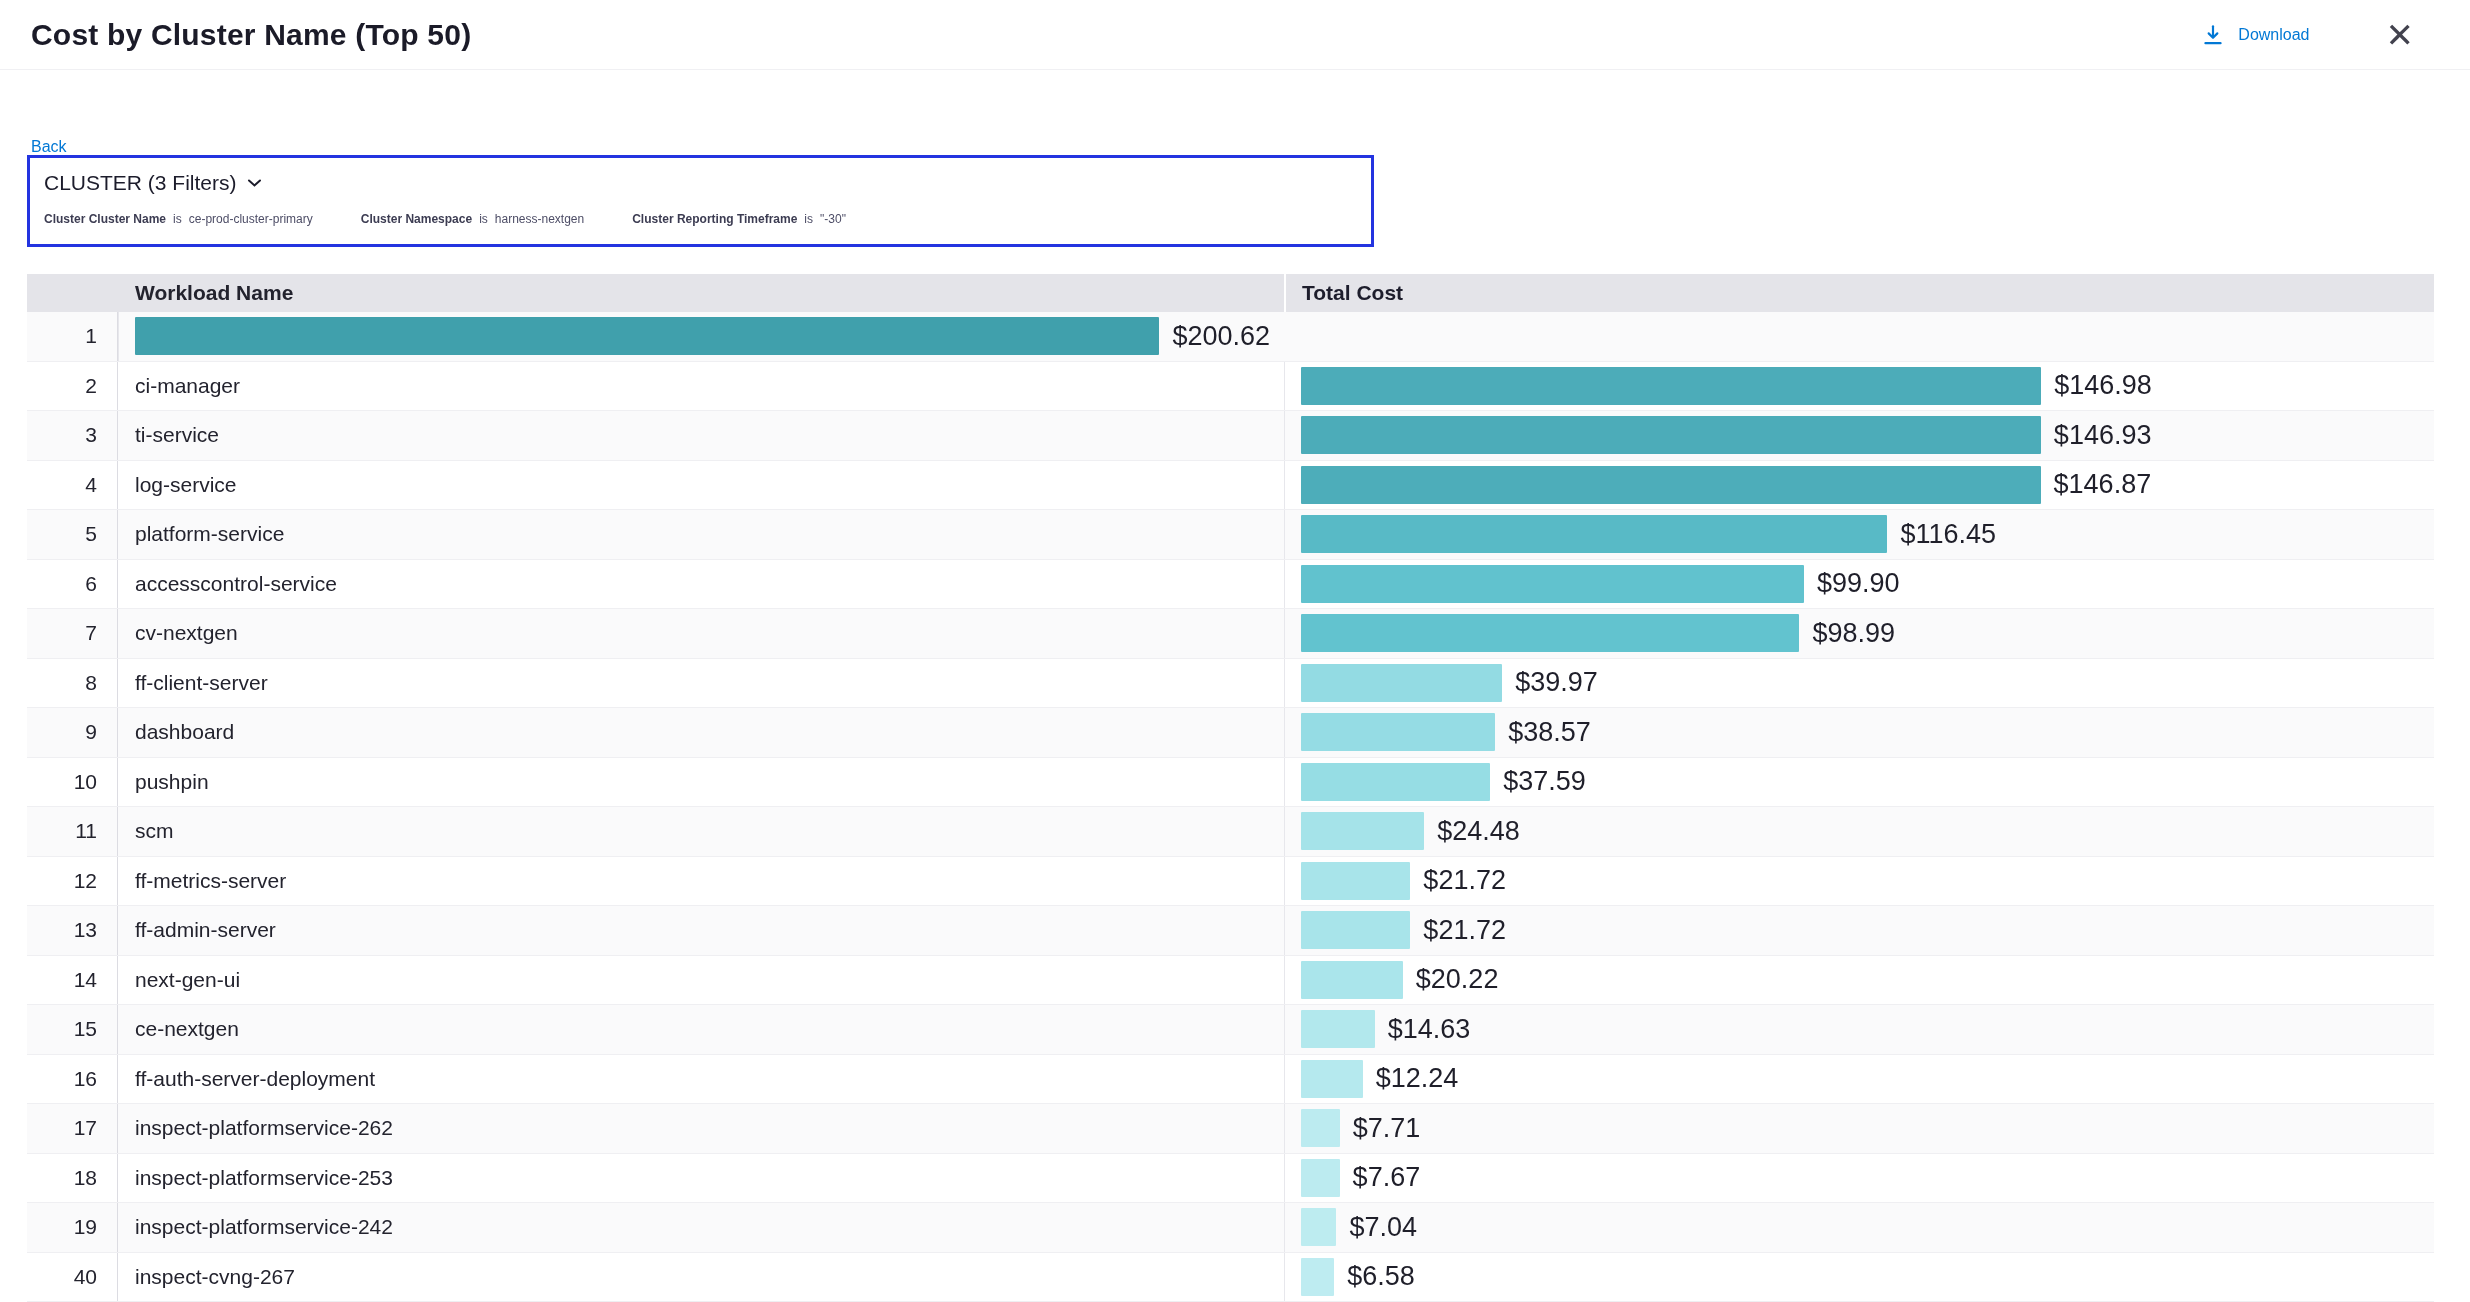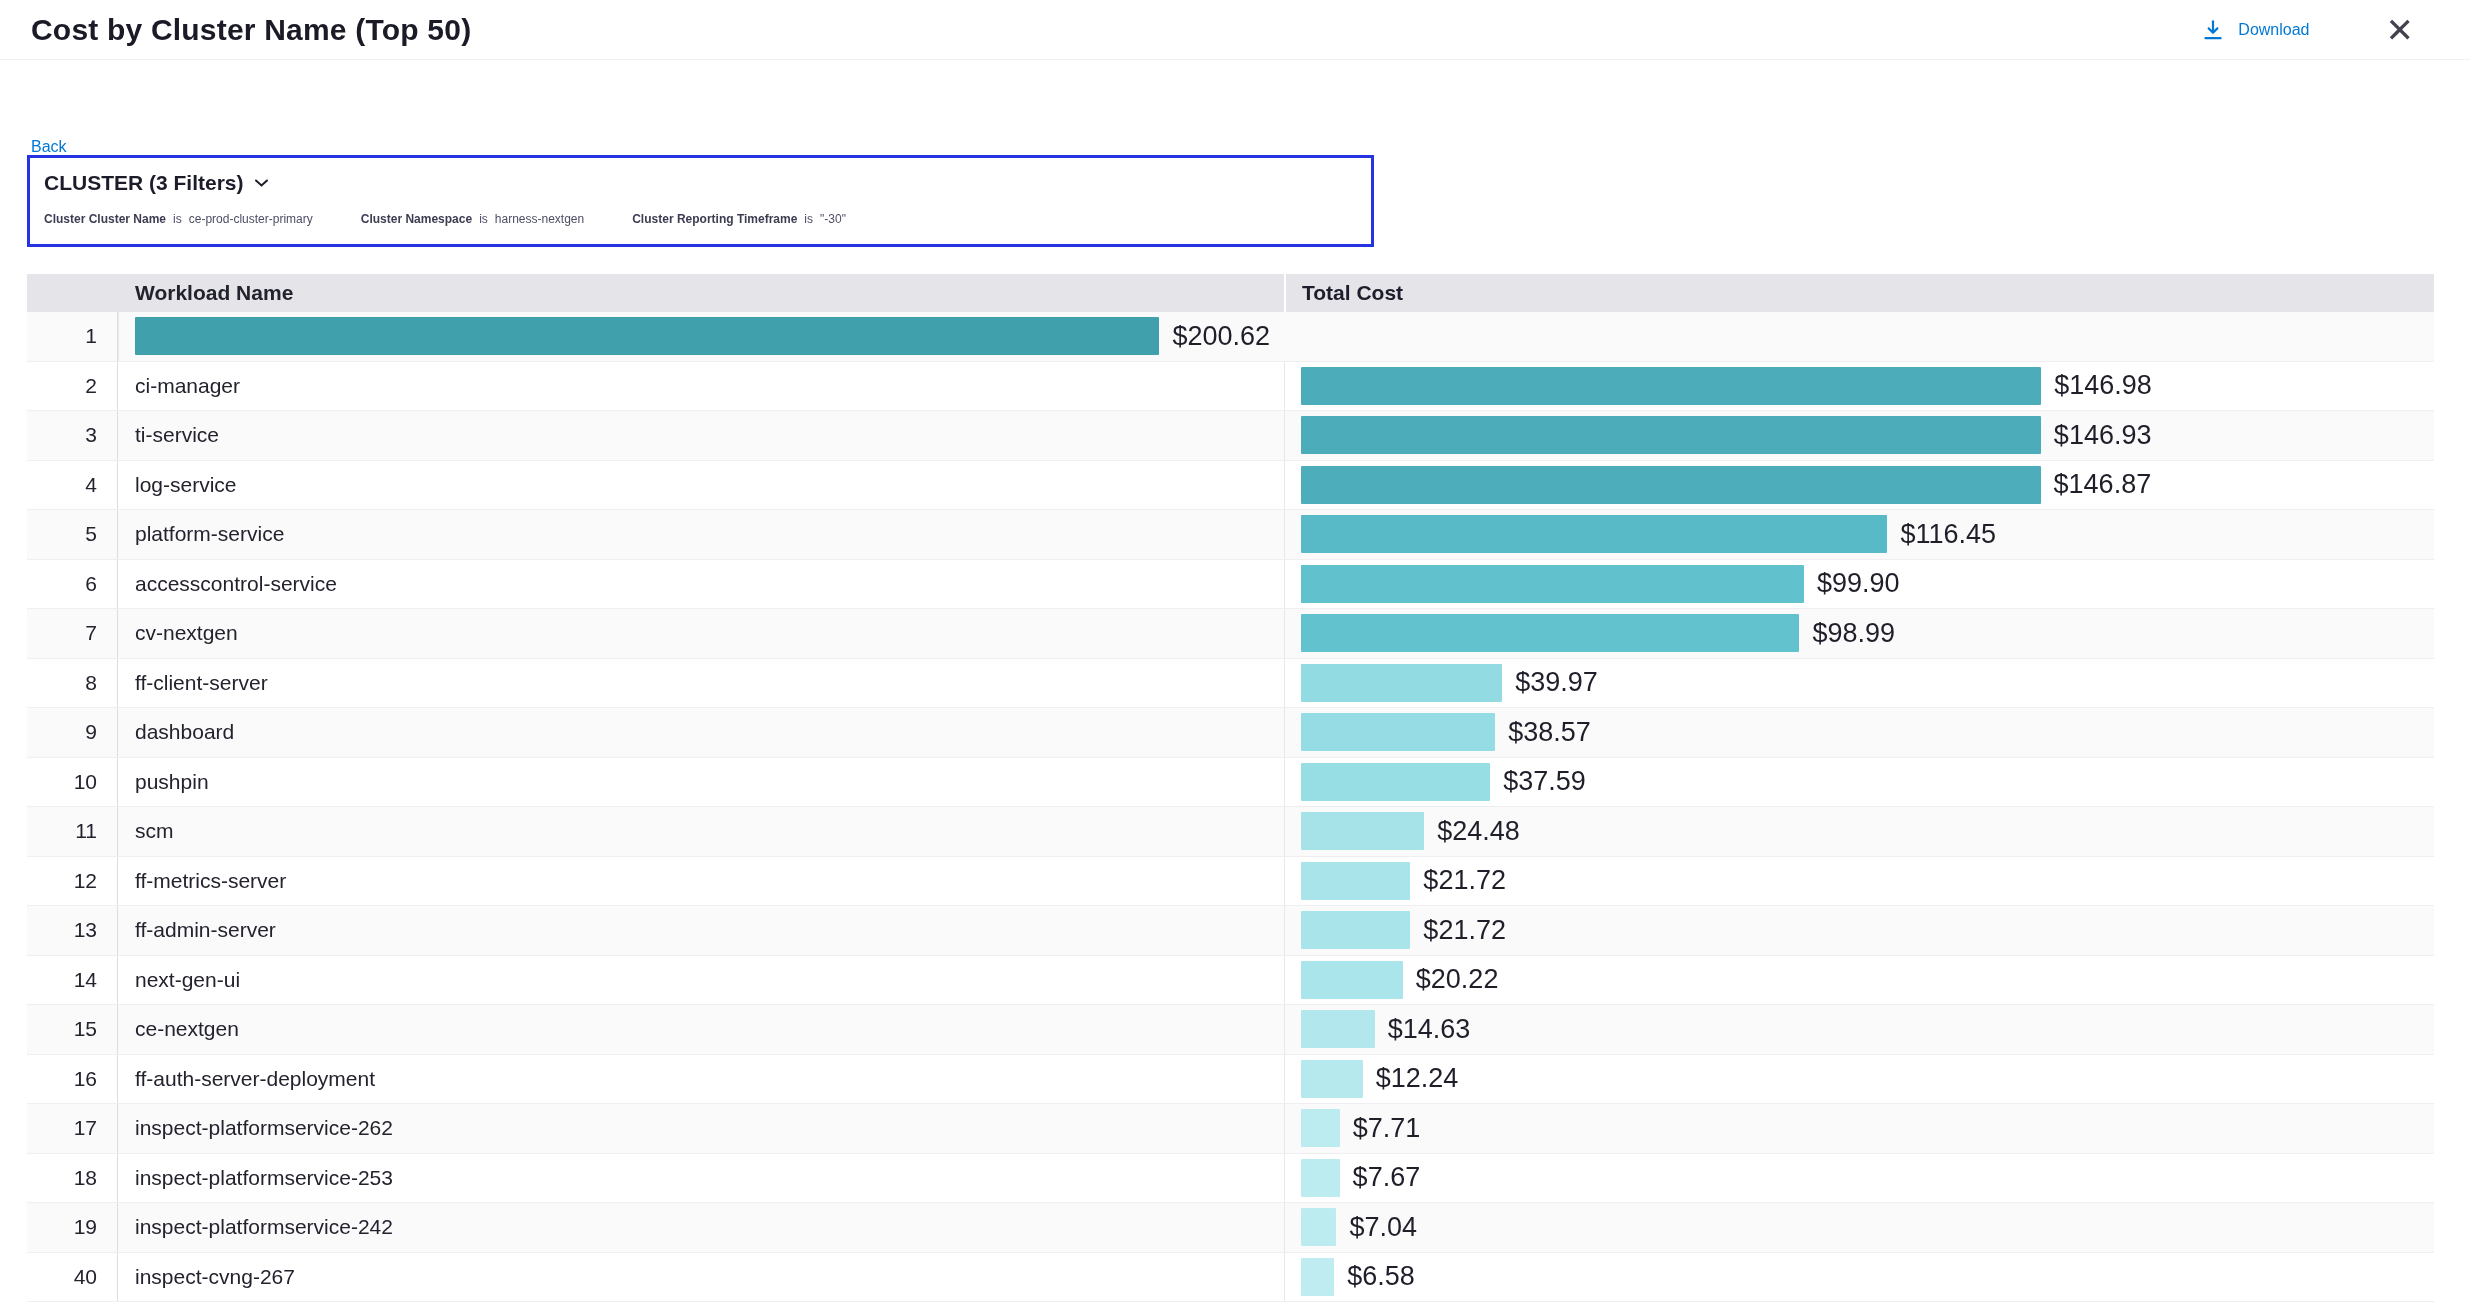--- a/index.html
+++ b/index.html
@@ -7,21 +7,21 @@
   body {
     width: 2470px; height: 1302px;
     position: relative; overflow: hidden;
     background: #ffffff;
     font-family: "Liberation Sans", "DejaVu Sans", sans-serif;
     color: #22222e;
   }
 
   
   .top-header {
-    position: absolute; top: 0; left: 0; right: 0; height: 60px;
+    position: absolute; top: 0; left: 0; right: 0; height: 70px;
     display: flex; align-items: center; justify-content: space-between;
     padding: 0 52px 0 31px;
     border-bottom: 1px solid #f0f0f3;
     background: #fff;
   }
   .page-title { font-size: 30px; font-weight: 700; color: #1b1b28; letter-spacing: 0.2px; }
   .header-right { display: flex; align-items: center; gap: 72px; }
   .download-link {
     display: flex; align-items: center; gap: 12px;
     color: #0278d5; font-size: 16px; font-weight: 500; cursor: pointer;
@@ -38,21 +38,21 @@
   }
 
   
   .filter-box {
     position: absolute; left: 27px; top: 155px; width: 1347px;
     border: 3px solid #2334e0; background: #fff;
     padding: 13px 22px 18px 14px;
   }
   .filter-group-header {
     display: inline-flex; align-items: center; gap: 10px;
-    font-size: 21px; font-weight: 700; color: #1c1c2b; cursor: pointer;
+    font-size: 21px; font-weight: 400; color: #1c1c2b; cursor: pointer;
   }
   .filter-items { margin-top: 17px; display: flex; align-items: center; gap: 48px; white-space: nowrap; }
   .filter-item { display: inline-flex; gap: 7px; font-size: 12px; color: #4d4d66; }
   .f-field { font-weight: 700; color: #3c3c52; }
 
   
   .cost-table {
     position: absolute; left: 27px; top: 274px; width: 2407px;
   }
   .t-row {

